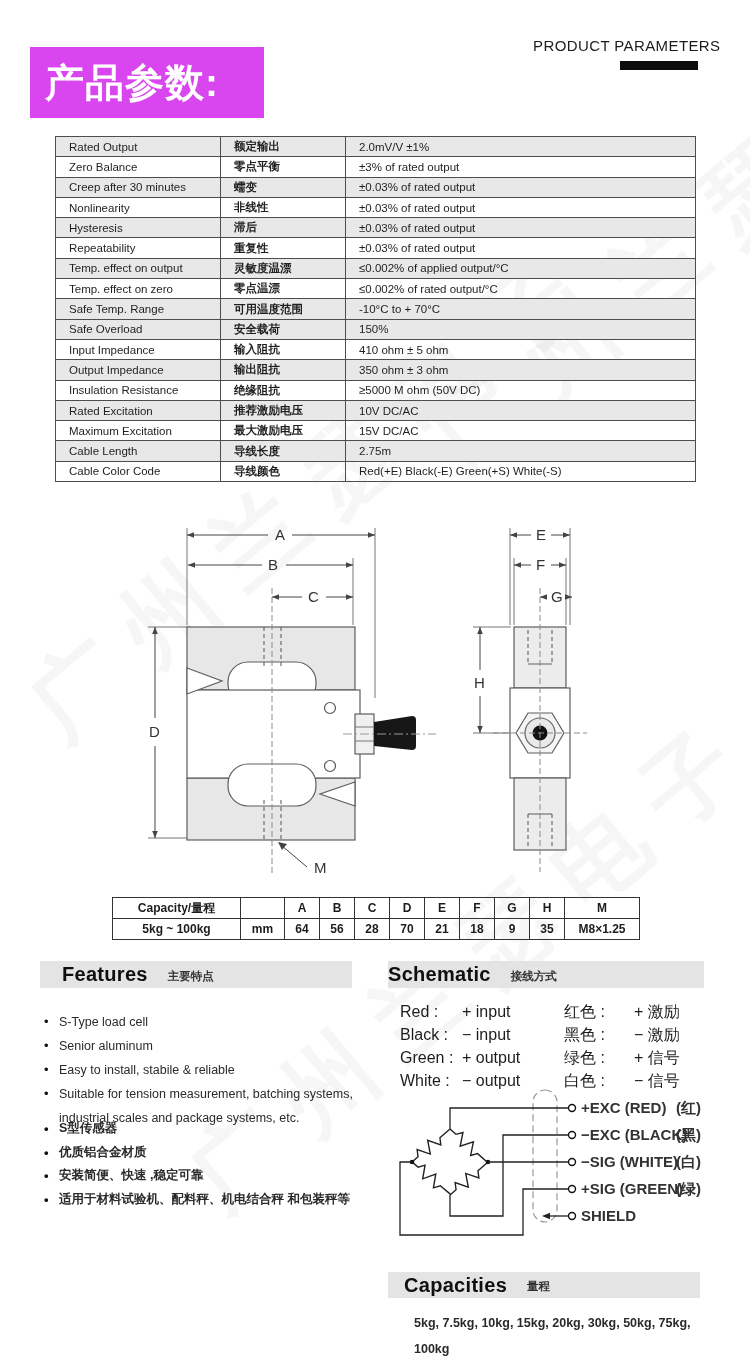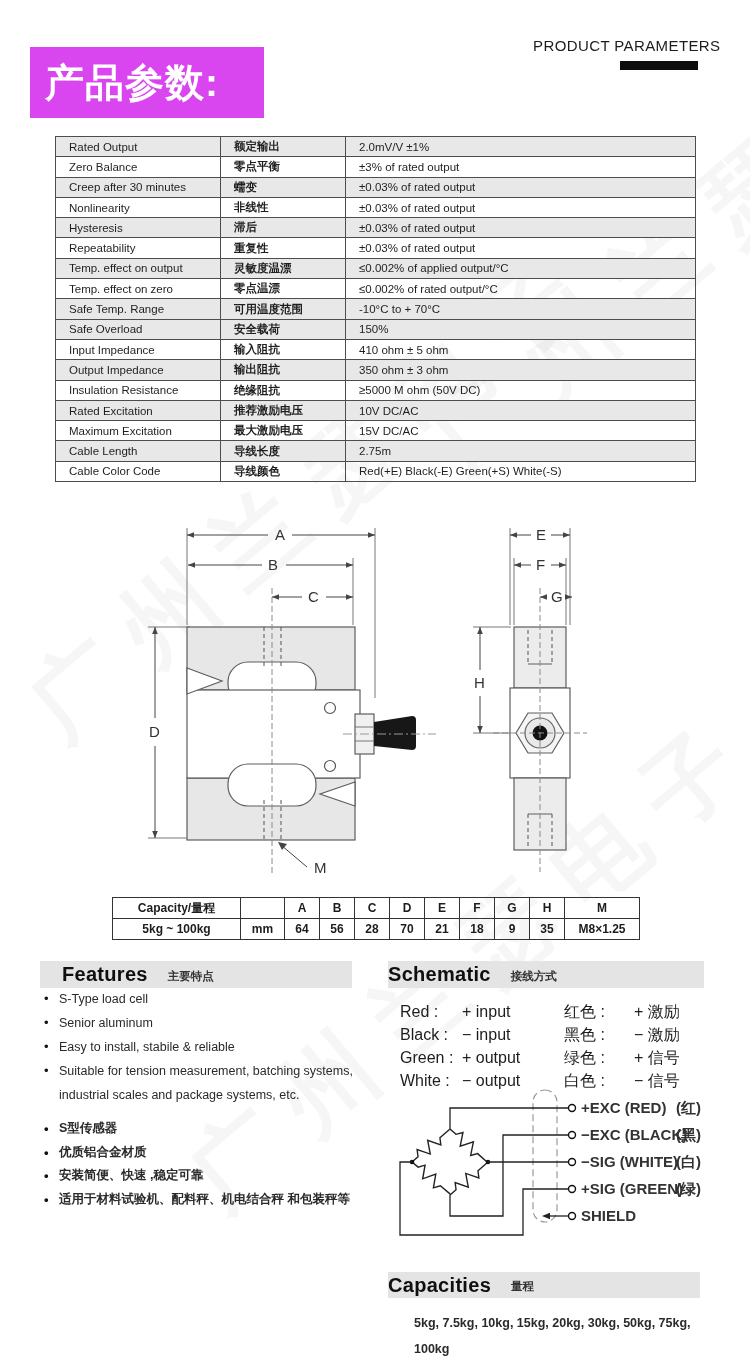--- a/index.html
+++ b/index.html
@@ -319,21 +319,21 @@
           <td>35</td>
           <td>M8×1.25</td>
         </tr>
       </tbody>
   </table>
 
   <div class="sec-bar" style="left: 40px; top: 961px; width: 312px; background: rgb(228, 228, 228);">
     <span class="sec-title" style="padding-left:22px;">Features</span>
     <span class="sec-sub">主要特点</span>
   </div>
-  <ul class="feat-list feat-en" id="feat-en" style="top:987px;">
+  <ul class="feat-list feat-en" id="feat-en" style="top:1010px;">
       <li>S-Type load cell</li>
       <li>Senior aluminum</li>
       <li>Easy to install, stabile &amp; reliable</li>
       <li>Suitable for tension measurement, batching systems, industrial scales and package systems, etc.</li>
     </ul>
   <ul class="feat-list feat-cn" id="feat-cn" style="top:1117px;">
       <li>S型传感器</li>
       <li>优质铝合金材质</li>
       <li>安装简便、快速 ,稳定可靠</li>
       <li>适用于材料试验机、配料秤、机电结合秤 和包装秤等</li>
@@ -399,18 +399,18 @@
     <text class="t-label" x="188" y="58">−EXC (BLACK)</text>
     <text class="t-cn" x="283" y="58">(黑)</text>
     <text class="t-label" x="188" y="85">−SIG (WHITE)</text>
     <text class="t-cn" x="283" y="85">(白)</text>
     <text class="t-label" x="188" y="112">+SIG (GREEN)</text>
     <text class="t-cn" x="283" y="112">(绿)</text>
     <text class="t-label" x="188" y="139">SHIELD</text>
   </svg>
 
   <div class="sec-bar" style="left: 388px; top: 1272px; width: 312px; height: 26px; background: rgb(228, 228, 228);">
-    <span class="sec-title" style="">Capacities</span>
+    <span class="sec-title" style="padding-left:16px;">Capacities</span>
     <span class="sec-sub">量程</span>
   </div>
   <div class="cap-text">5kg, 7.5kg, 10kg, 15kg, 20kg, 30kg, 50kg, 75kg, 100kg</div>
 
 </div>
 
 </body></html>

